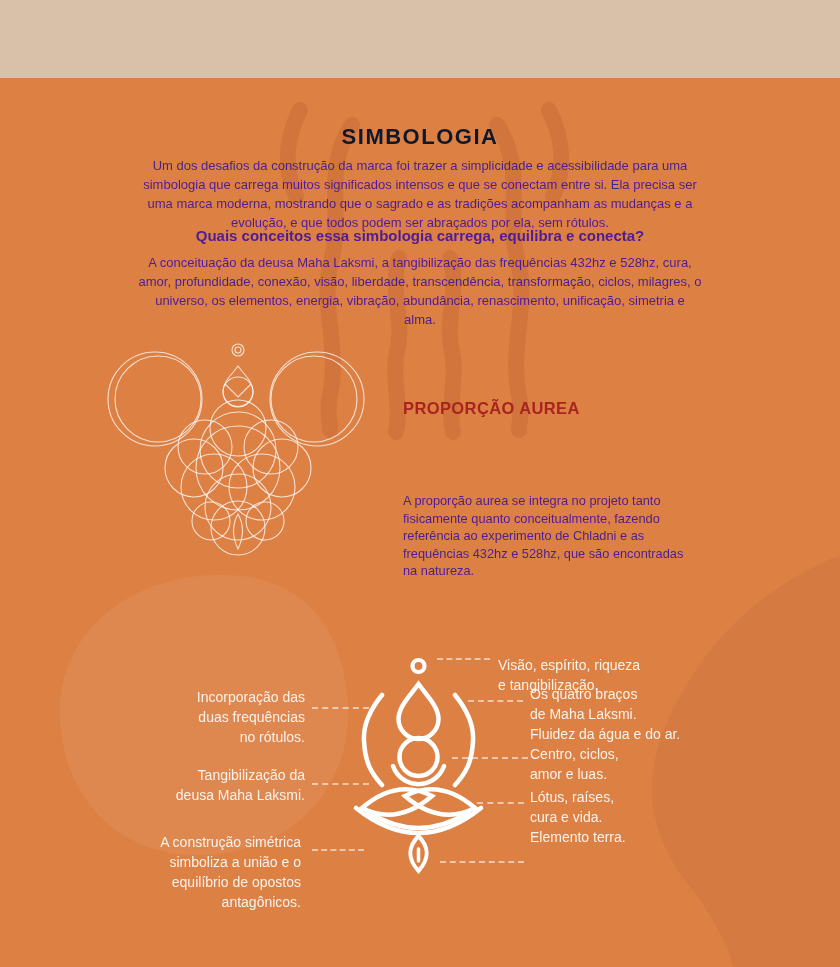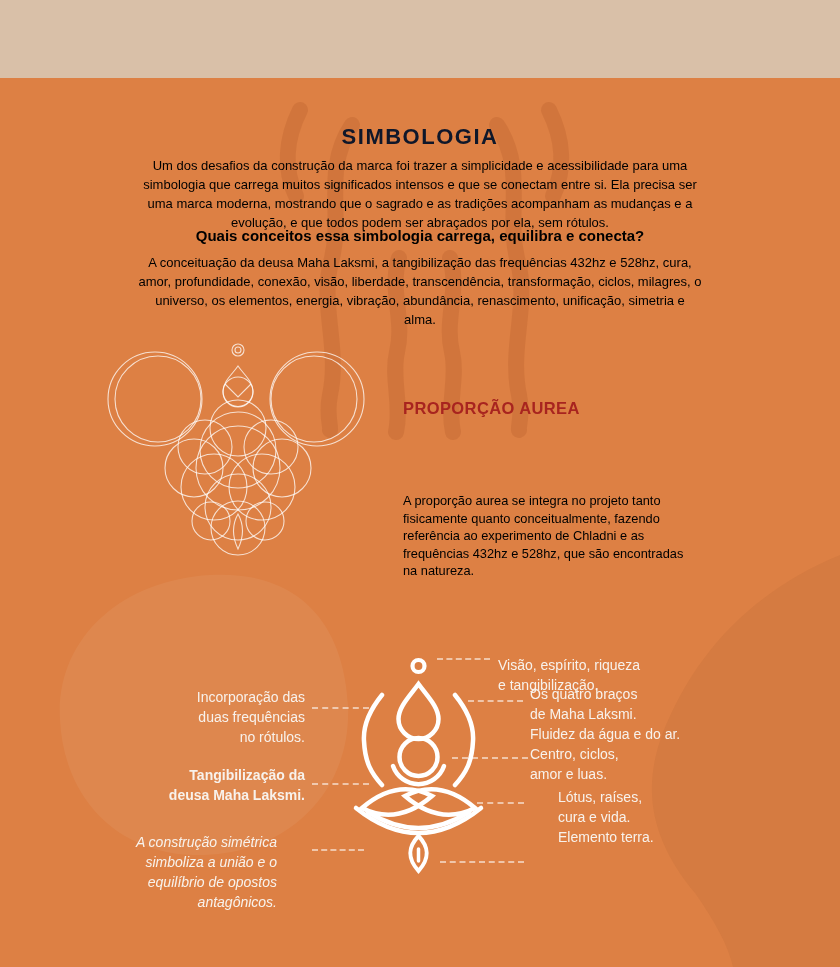--- a/index.html
+++ b/index.html
@@ -7,41 +7,41 @@
     position:relative; width:840px; height:967px; overflow:hidden;
     background:#dd8044; font-family:"Liberation Sans", sans-serif;
   }
   .top-bar { position:absolute; top:0; left:0; width:840px; height:78px; background:#d9c0a8; }
   .decor { position:absolute; top:0; left:0; }
 
   .title {
     position:absolute; top:124px; left:0; width:840px; margin:0;
     text-align:center; color:#0f172a; font-size:22px; font-weight:bold; letter-spacing:1.5px;
   }
-  .copy { color:#000000; margin:0; }
+  .copy { color:#4c1d95; margin:0; }
   .intro    { position:absolute; top:156px; left:138px; width:564px; text-align:center; font-size:13px; line-height:19px; }
   .question { position:absolute; top:227px; left:138px; width:564px; text-align:center; font-size:15px; font-weight:bold; }
   .concepts { position:absolute; top:253px; left:138px; width:564px; text-align:center; font-size:13px; line-height:19px; }
 
   .aurea-heading {
     position:absolute; top:399px; left:403px; margin:0;
     color:#a8241f; font-size:16.5px; font-weight:bold; letter-spacing:0.4px;
   }
   .aurea-p1 { position:absolute; top:425px; left:403px; width:298px; font-size:12.8px; line-height:17.5px; }
   .aurea-p2 { position:absolute; top:492px; left:403px; width:298px; font-size:12.8px; line-height:17.5px; }
 
   .lbl { position:absolute; color:#f8f2ec; font-size:14px; line-height:20px; }
   .lbl.left  { text-align:right; }
   .l1 { top:687px; right:535px; }
-  .l2 { top:765px; right:535px;font-weight:bold; }
-  .l3 { top:832px; right:563px;font-style:italic; }
+  .l2 { top:765px; right:535px; }
+  .l3 { top:832px; right:539px; }
   .r1 { top:643px; left:498px;margin-top:12px; }
   .r2 { top:684px; left:530px; }
   .r3 { top:744px; left:530px; }
-  .r4 { top:787px; left:530px;margin-left:28px; }
+  .r4 { top:787px; left:530px; }
   .r5 { top:847px; left:530px; }
 
   .dash { position:absolute; height:0; border-top:2px dashed rgba(255,255,255,0.55); }
   .d1 { top:658px; left:437px; width:53px; }
   .d2 { top:700px; left:468px; width:55px; }
   .d3 { top:707px; left:312px; width:57px; }
   .d4 { top:757px; left:452px; width:76px; }
   .d5 { top:783px; left:312px; width:57px; }
   .d6 { top:802px; left:477px; width:47px; }
   .d7 { top:849px; left:312px; width:52px; }

